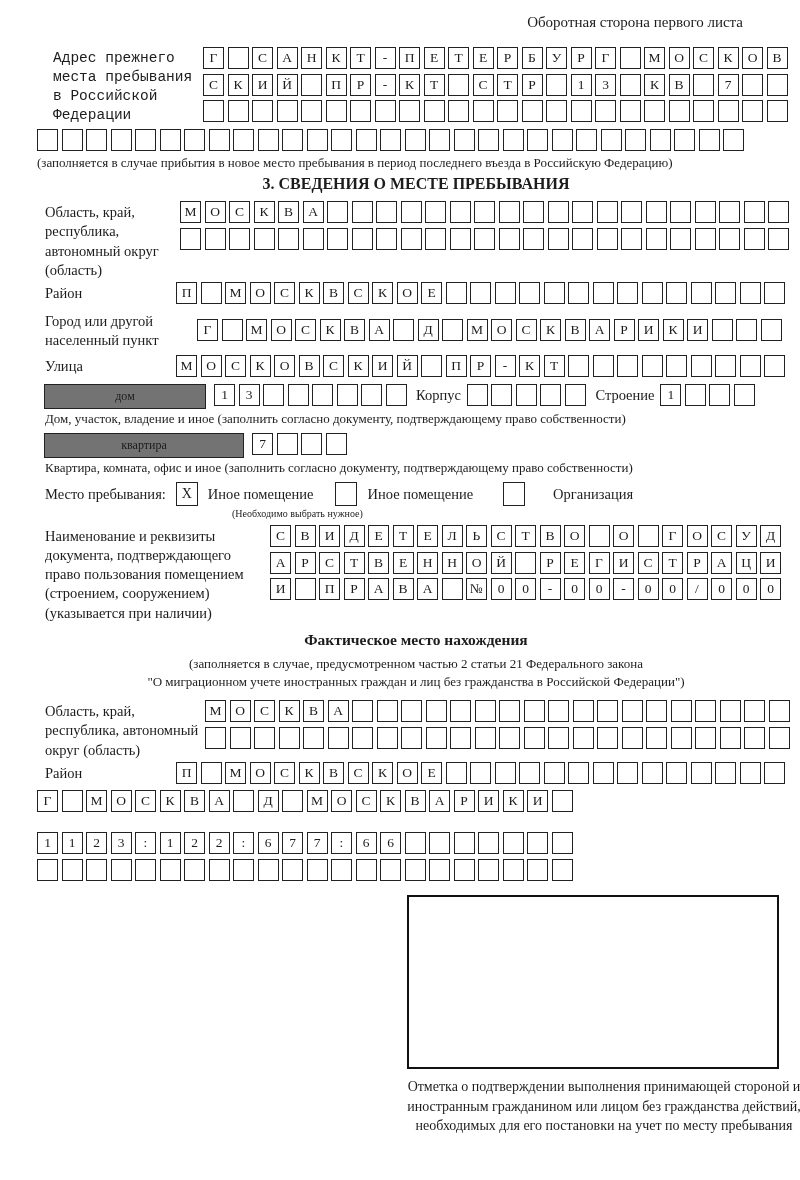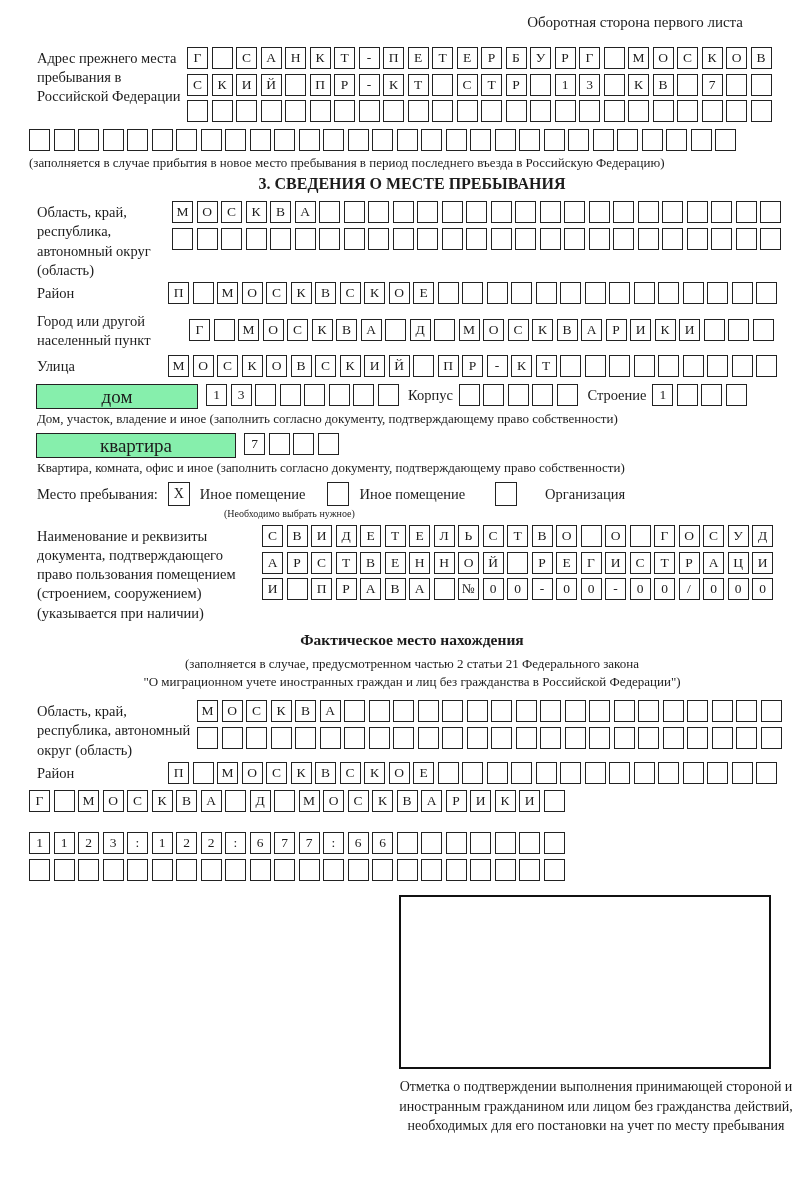--- a/index.html
+++ b/index.html
@@ -1,20 +1,20 @@
 <!DOCTYPE html>
 <html><head>
 <meta charset="utf-8">
 <style>
   html,body{margin:0;padding:0;background:#fff;}
   .page{
     position:relative;
     width:800px;height:1180px;
     box-sizing:border-box;
-    padding:14px 5px 0 29px;
+    padding:14px 5px 0 37px;
     overflow:hidden;
     font-family:"Liberation Serif","DejaVu Serif",serif;
     color:#1c1c1c;
     background:#fff;
   }
   .header-note{
     text-align:right;
     padding-right:52px;
     font-size:15px;
     margin-bottom:16px;
@@ -44,21 +44,21 @@
   .note-center{text-align:left;margin:2px 0 4px 0;}
   .sec-title{
     text-align:center;font-weight:bold;font-size:16px;
     margin:4px 0 8px 0;
   }
   .block{margin-bottom:2px;}
   .inline-label{font-size:14.5px;padding:3px 6px 0 6px;flex:none;}
   .wide-box{
     border:1.8px solid #222;height:23px;
     display:flex;align-items:center;justify-content:center;
-    font-size:19px;flex:none;background:#86efac;
+    font-size:12px;flex:none;background:#737373;
     margin-right:8px;
   }
   .dom-box{width:160px;margin-left:7px;}
   .kv-box{width:198px;margin-left:7px;}
   .dom-row{display:flex;align-items:flex-start;margin:3px 0 2px 0;}
   .field-note{font-size:13px;margin:1px 0 6px 8px;}
   .stay-row{display:flex;align-items:center;font-size:14.5px;margin:4px 0 0 8px;}
   .checkbox{
     width:20px;height:22px;border:1.6px solid #222;
     display:inline-flex;align-items:center;justify-content:center;
@@ -84,21 +84,21 @@
   }
 </style>
 </head>
 <body>
 
 <div class="page">
 
   <div class="header-note">Оборотная сторона первого листа</div>
 
   <div class="form-row block">
-    <div class="lab w150" style="margin-left:8px;">Адрес прежнего места пребывания в Российской Федерации</div>
+    <div class="lab w150" style="margin-left:16px;font-family:Liberation Mono, monospace;">Адрес прежнего места пребывания в Российской Федерации</div>
     <div class="rows">
       <div class="cellrow">
           <span class="cell">Г</span>
           <span class="cell"></span>
           <span class="cell">С</span>
           <span class="cell">А</span>
           <span class="cell">Н</span>
           <span class="cell">К</span>
           <span class="cell">Т</span>
           <span class="cell">-</span>

